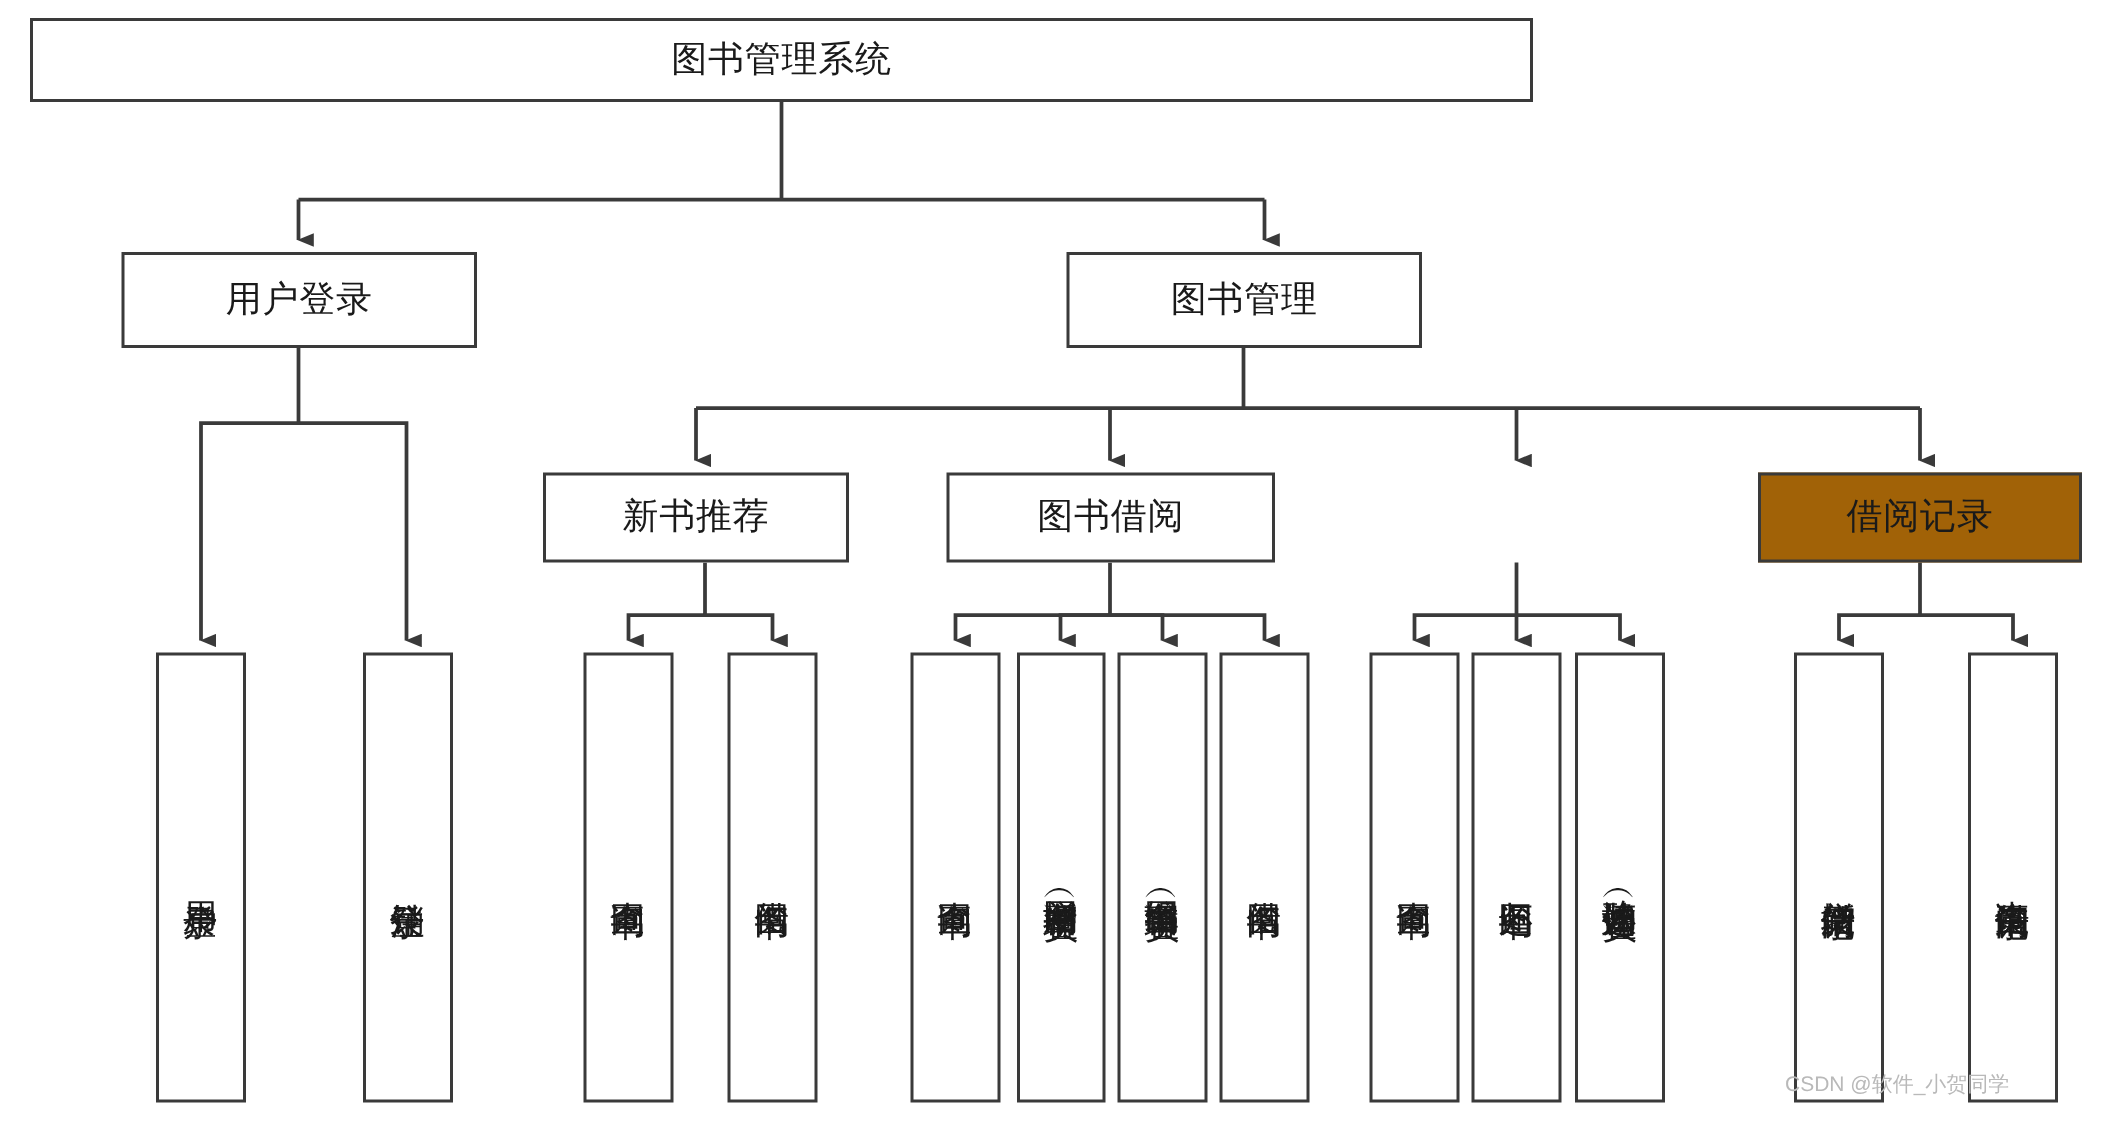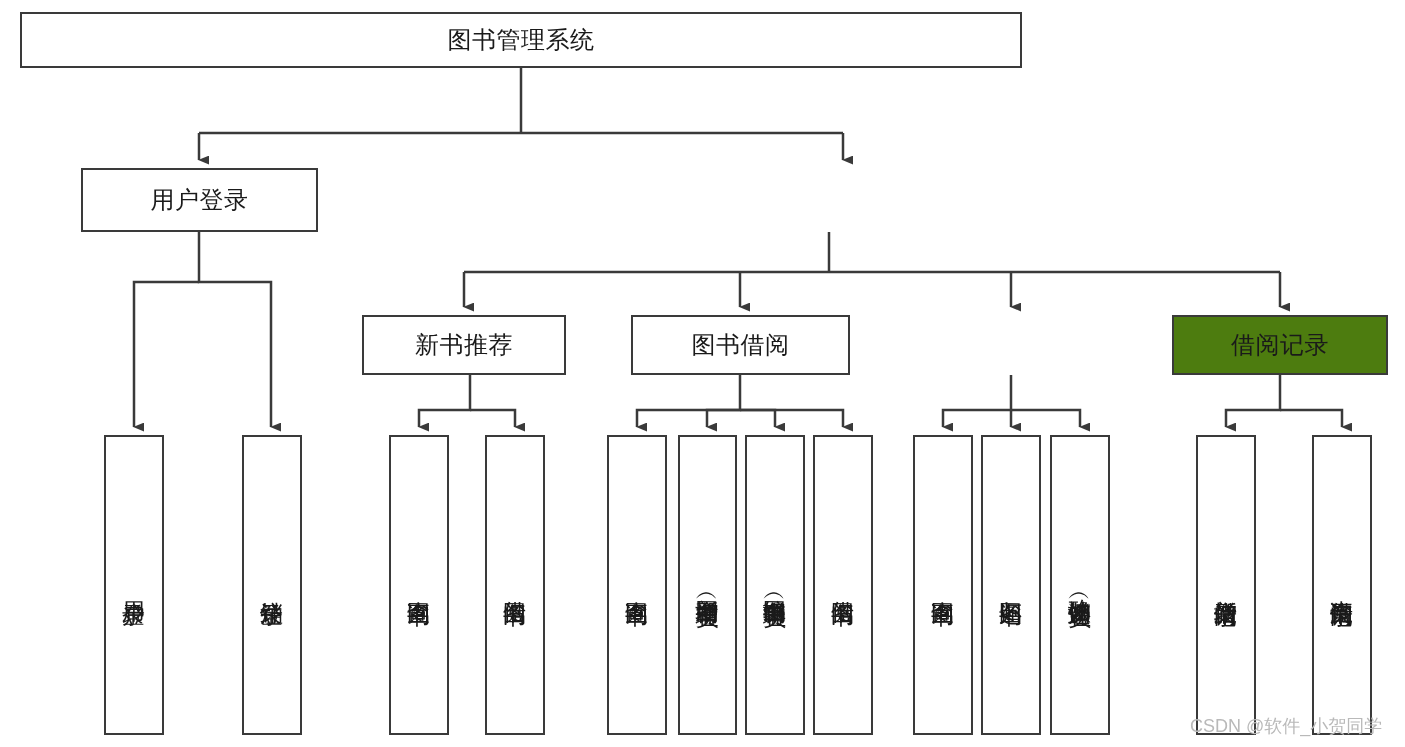--- a/index.html
+++ b/index.html
@@ -50,21 +50,21 @@
     font-size: 23px;
     writing-mode: vertical-rl;
     text-orientation: upright;
     line-height: 1.05;
     letter-spacing: 1px;
   }
   #watermark {
     position: absolute;
     left: 1190px;
     top: 714px;
-    font-size: 18px;
+    font-size: 14px;
     color: #b9b9b9;
     font-family: "Liberation Sans", "DejaVu Sans", sans-serif;
     white-space: pre;
     pointer-events: none;
   }
 </style>
 </head>
 <body>
 
 <div id="diagram-canvas">
@@ -102,28 +102,31 @@
       </g>
   </svg>
 
   <div class="node-box node-horizontal" style="left: 20px; top: 12px; width: 1002px; height: 56px; border-color: rgb(58, 58, 58); background: rgb(255, 255, 255); justify-content: center;">
     <span class="node-label">图书管理系统</span>
   </div>
 
   <div class="node-box node-horizontal" style="left: 81px; top: 168px; width: 237px; height: 64px; border-color: rgb(58, 58, 58); background: rgb(255, 255, 255);">
     <span class="node-label">用户登录</span>
   </div>
+  <div class="node-box node-horizontal" style="left: 711px; top: 168px; width: 237px; height: 64px; border-color: rgb(58, 58, 58); background: rgb(255, 255, 255);">
+    <span class="node-label">图书管理</span>
+  </div>
 
   <div class="node-box node-horizontal" style="left: 362px; top: 315px; width: 204px; height: 60px; border-color: rgb(58, 58, 58); background: rgb(255, 255, 255);">
     <span class="node-label">新书推荐</span>
   </div>
   <div class="node-box node-horizontal" style="left: 631px; top: 315px; width: 219px; height: 60px; border-color: rgb(58, 58, 58); background: rgb(255, 255, 255);">
     <span class="node-label">图书借阅</span>
   </div>
-  <div class="node-box node-horizontal" style="left: 1172px; top: 315px; width: 216px; height: 60px; border-color: rgb(58, 58, 58); background: #4d7c0f;">
+  <div class="node-box node-horizontal" style="left: 1172px; top: 315px; width: 216px; height: 60px; border-color: rgb(58, 58, 58); background: #a16207;">
     <span class="node-label">借阅记录</span>
   </div>
 
   <div class="node-box node-vertical" style="left: 104px; top: 435px; width: 60px; height: 300px; border-color: rgb(58, 58, 58); background: rgb(255, 255, 255);">
     <span class="node-label">用户登录</span>
   </div>
   <div class="node-box node-vertical" style="left: 242px; top: 435px; width: 60px; height: 300px; border-color: rgb(58, 58, 58); background: rgb(255, 255, 255);">
     <span class="node-label">注销登录</span>
   </div>
   <div class="node-box node-vertical" style="left: 389px; top: 435px; width: 60px; height: 300px; border-color: rgb(58, 58, 58); background: rgb(255, 255, 255);">

